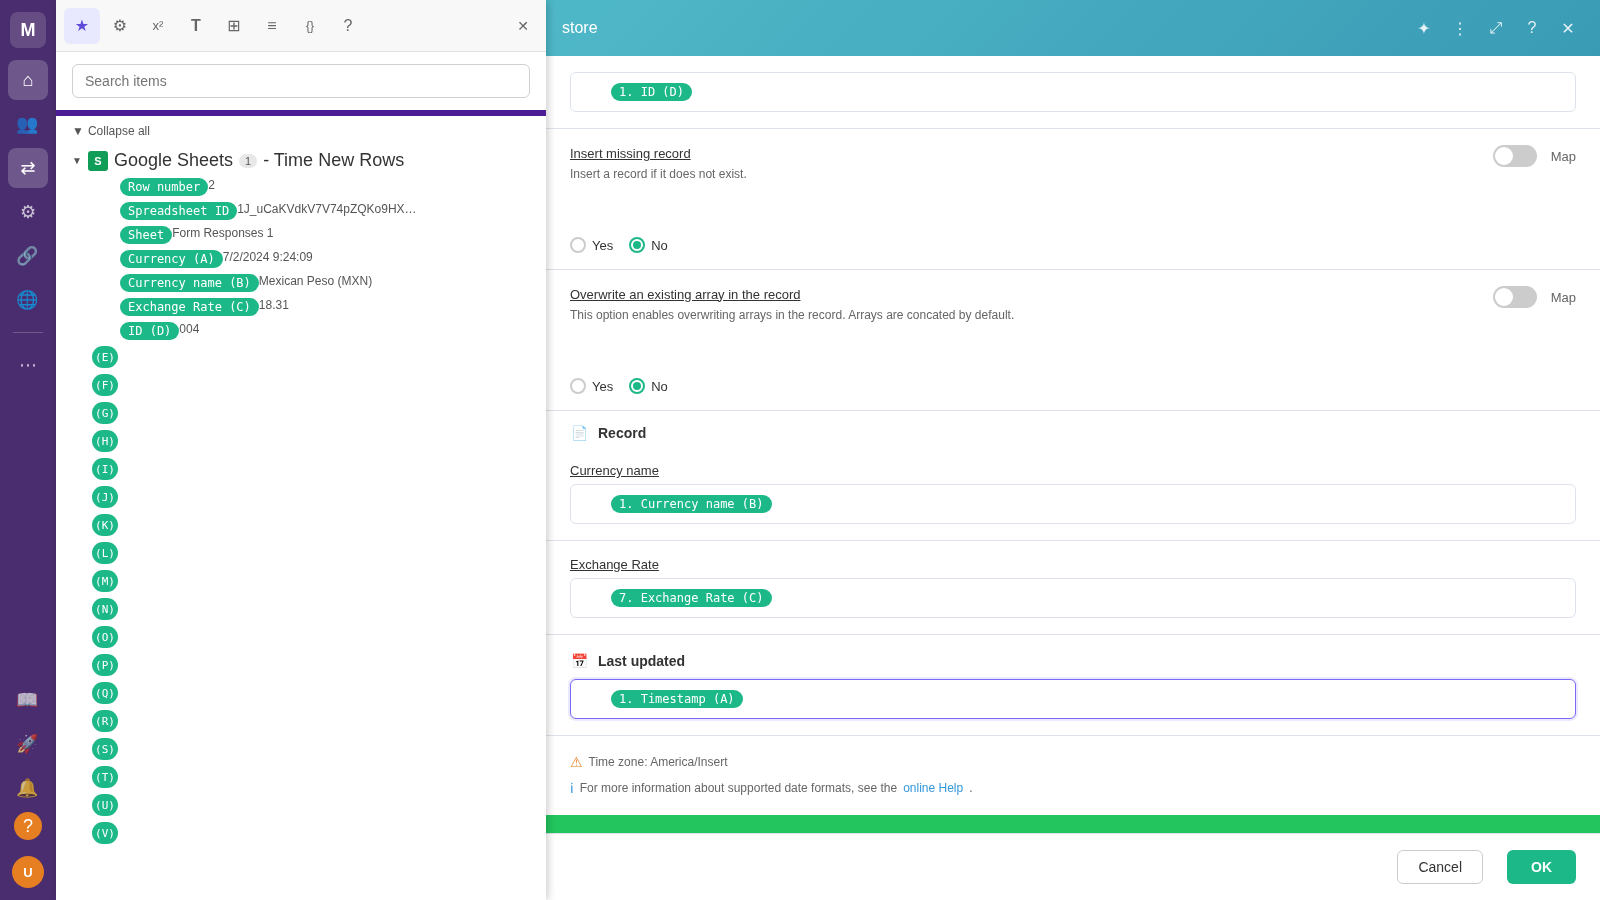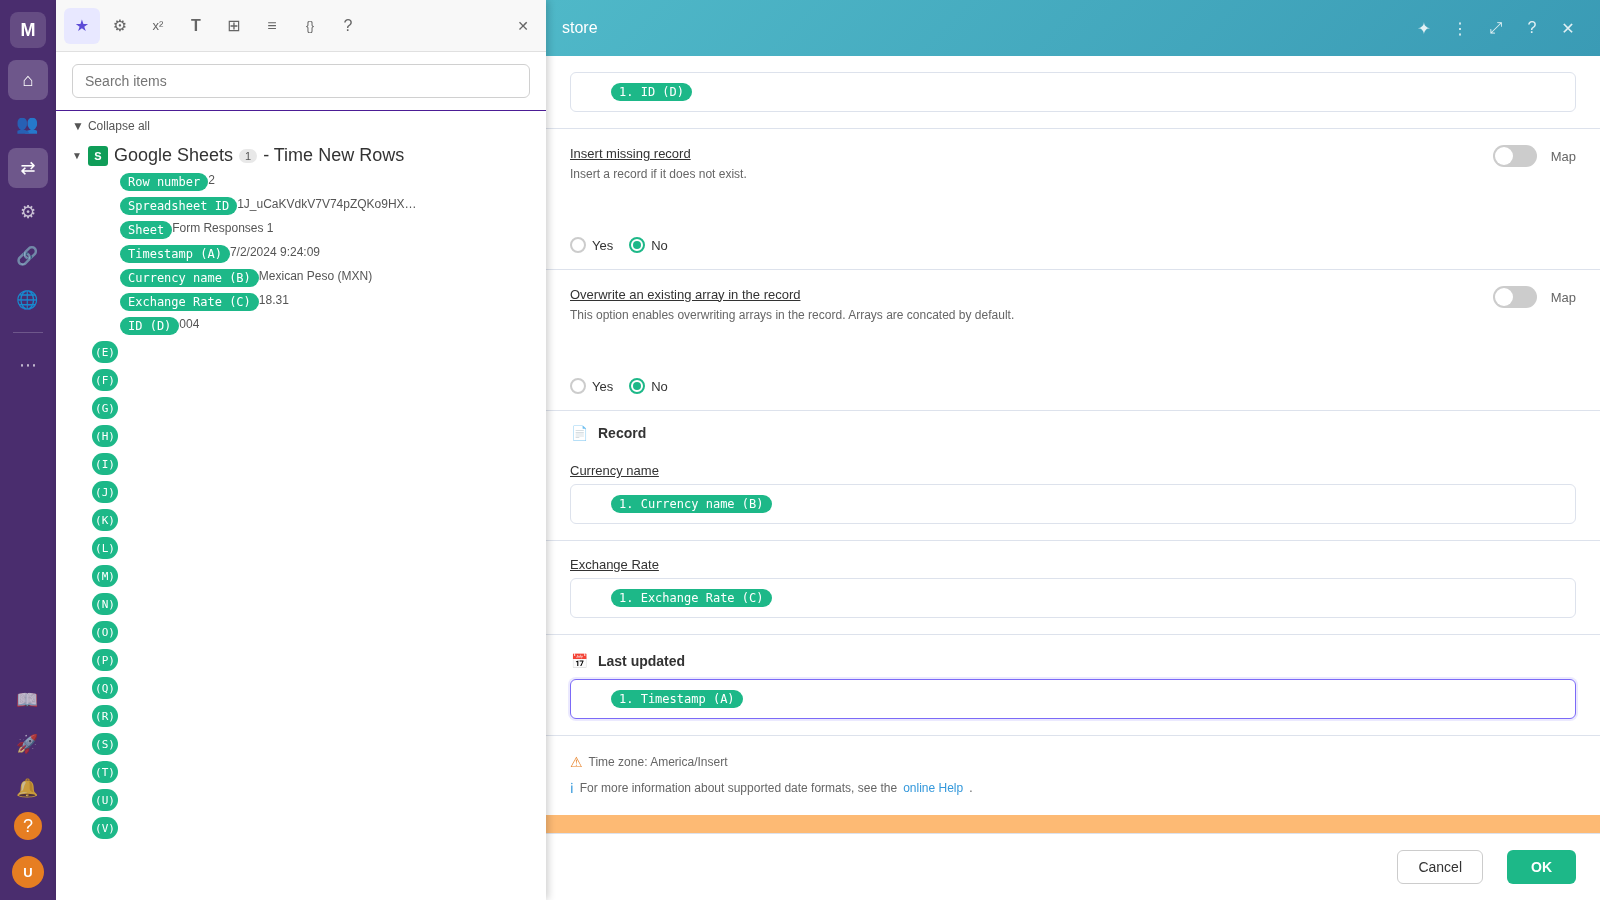--- a/index.html
+++ b/index.html
@@ -89,21 +89,21 @@
       border-radius: 4px;
       display: flex; align-items: center; justify-content: center;
       cursor: pointer;
       color: #666;
       font-size: 14px;
     }
 
     
     .search-container {
       padding: 12px 16px;
-      border-bottom: 1px solid #4c1d95;
+      border-bottom: 6px solid #4c1d95;
     }
     .search-input {
       width: 100%;
       padding: 8px 12px;
       border: 1px solid #d0d0d0;
       border-radius: 6px;
       font-size: 14px;
       color: #999;
       outline: none;
     }
@@ -198,21 +198,21 @@
       color: #555;
       overflow: hidden;
       text-overflow: ellipsis;
       white-space: nowrap;
       max-width: 180px;
     }
 
     
     .right-panel {
       flex: 1;
-      background: #fdba74;
+      background: #22c55e;
       display: flex;
       flex-direction: column;
       margin-left: 490px;
     }
 
     
     .top-bar {
       background: linear-gradient(135deg, #4fb8c8, #3a9bb5);
       height: 56px;
       display: flex;
@@ -476,21 +476,21 @@
           <span class="tag tag-green">Spreadsheet ID</span>
           <span class="item-value">1J_uCaKVdkV7V74pZQKo9HXoFSw...</span>
         </div>
 
         <div class="data-item">
           <span class="tag tag-green">Sheet</span>
           <span class="item-value">Form Responses 1</span>
         </div>
 
         <div class="data-item">
-          <span class="tag tag-green">Timestamp (A)</span>
+          <span class="tag tag-green">Currency (A)</span>
           <span class="item-value">7/2/2024 9:24:09</span>
         </div>
 
         <div class="data-item">
           <span class="tag tag-green">Currency name (B)</span>
           <span class="item-value">Mexican Peso (MXN)</span>
         </div>
 
         <div class="data-item">
           <span class="tag tag-green">Exchange Rate (C)</span>
@@ -631,21 +631,21 @@
       <div class="field-row">
         <div class="field-label">Currency name</div>
         <div class="field-input-box">
           <span class="tag tag-green">1. Currency name (B)</span>
         </div>
       </div>
 
       <div class="field-row">
         <div class="field-label">Exchange Rate</div>
         <div class="field-input-box">
-          <span class="tag tag-green">1. Exchange Rate (C)</span>
+          <span class="tag tag-green">7. Exchange Rate (C)</span>
         </div>
       </div>
 
       <div class="field-row">
         <div class="section-header" style="padding:0 0 8px 0;">
           <div class="section-icon">📅</div>
           <span class="section-title">Last updated</span>
         </div>
         <div class="field-input-box focused">
           <span class="tag tag-green">1. Timestamp (A)</span>

